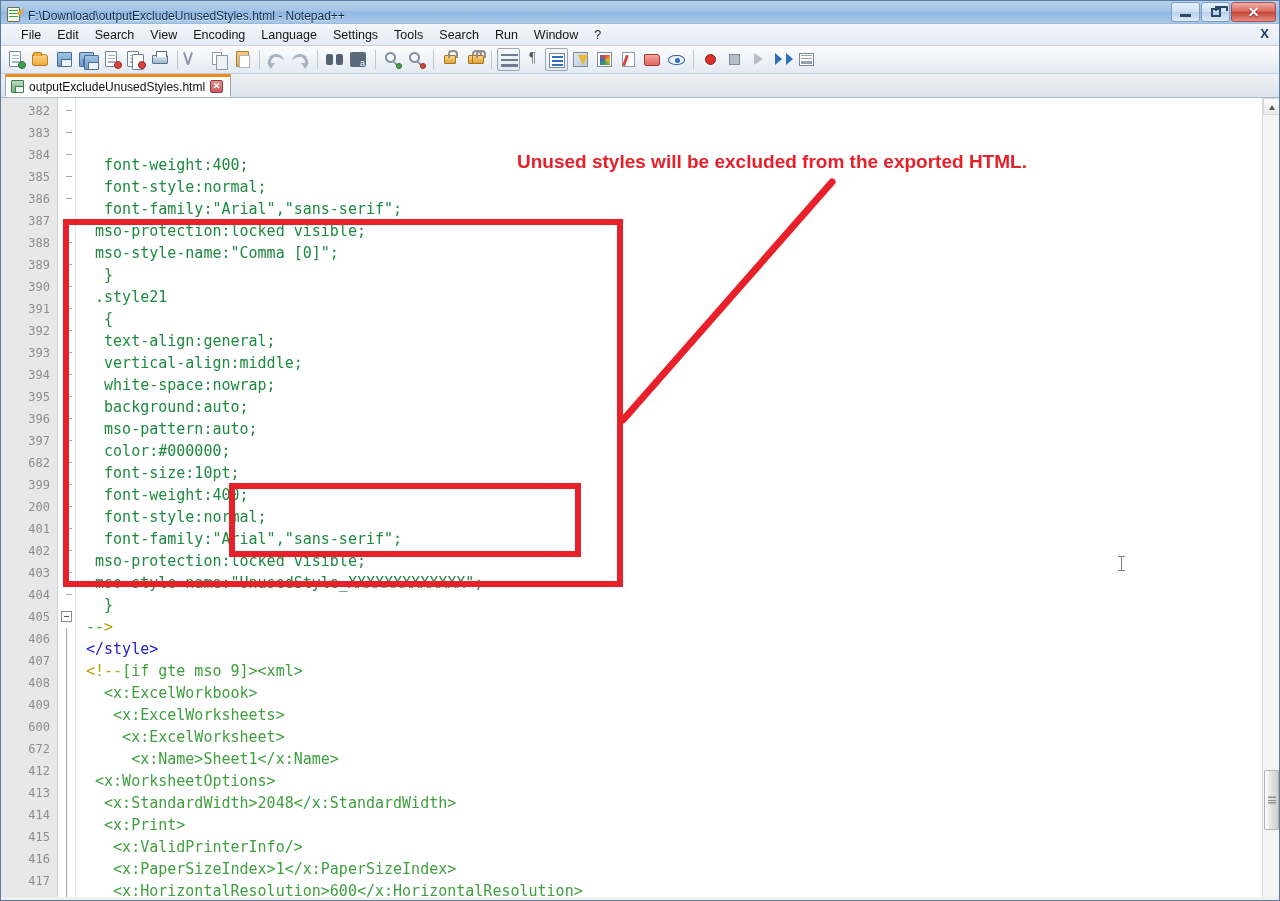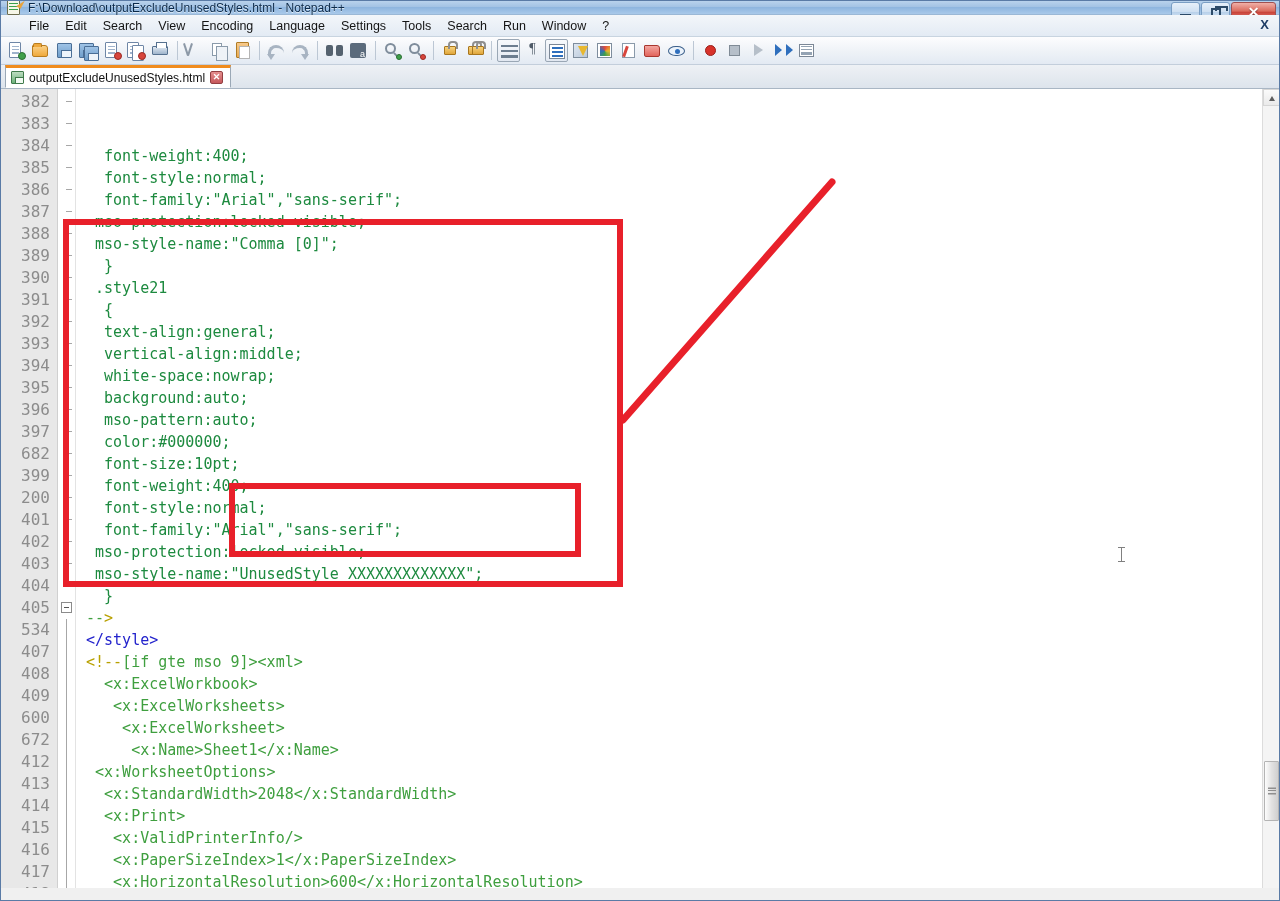--- a/index.html
+++ b/index.html
@@ -13,24 +13,24 @@
     position: relative;
     width: 1280px; height: 901px;
     border: 1px solid #5a7ba6;
     background: #f0f0f0;
     overflow: hidden;
   }
 
   
   .titlebar {
     position: relative;
-    height: 14px;
+    height: 23px;
     background: linear-gradient(to bottom, #b9d2ec 0%, #a3c3e4 45%, #8fb6df 50%, #a9c9ea 100%);
     border-bottom: 1px solid #9bb8d6;
-    display: flex; align-items: center;
+    display: flex; align-items: flex-end;
     padding-left: 5px;
   }
   .title-icon {
     width: 17px; height: 17px;
     margin-right: 5px;
     position: relative; flex: none;
   }
   .title-icon .pad {
     position: absolute; left: 1px; top: 1px;
     width: 13px; height: 15px;
@@ -93,21 +93,21 @@
     line-height: 1; text-shadow: 0 1px 1px rgba(0,0,0,.45);
     font-family: "Liberation Sans", sans-serif;
   }
 
   
   .menubar {
     height: 22px;
     background: linear-gradient(to bottom, #f3f6fa 0%, #e3ebf4 100%);
     border-bottom: 1px solid #c8d4e0;
     display: flex; align-items: center;
-    padding-left: 20px;
+    padding-left: 12px;
     position: relative;
   }
   .menuitem {
     font-size: 12.5px;
     color: #141414;
     padding: 2px 8px;
     white-space: nowrap;
     cursor: default;
   }
   .menubar .doc-close {
@@ -411,21 +411,21 @@
     height: calc(901px - 26px - 22px - 28px - 24px - 2px);
     background: #ffffff;
     overflow: hidden;
     display: flex;
   }
   .gutter {
     width: 57px; flex: none;
     background: #e8e8e8;
     border-right: 1px solid #d0d0d0;
     font-family: "DejaVu Sans Mono", monospace;
-    font-size: 16px;
+    font-size: 12px;
     color: #8c8c8c;
     text-align: right;
     padding-top: 2px;
   }
   .gutter .ln { height: 22px; line-height: 22px; padding-right: 7px; }
 
   .foldmargin {
     width: 18px; flex: none;
     background: #ffffff;
     position: relative;
@@ -705,21 +705,21 @@
         <div class="ln">396</div>
         <div class="ln">397</div>
         <div class="ln">682</div>
         <div class="ln">399</div>
         <div class="ln">200</div>
         <div class="ln">401</div>
         <div class="ln">402</div>
         <div class="ln">403</div>
         <div class="ln">404</div>
         <div class="ln">405</div>
-        <div class="ln">534</div>
+        <div class="ln">406</div>
         <div class="ln">407</div>
         <div class="ln">408</div>
         <div class="ln">409</div>
         <div class="ln">600</div>
         <div class="ln">672</div>
         <div class="ln">412</div>
         <div class="ln">413</div>
         <div class="ln">414</div>
         <div class="ln">415</div>
         <div class="ln">416</div>
@@ -845,20 +845,21 @@
 
     <div class="vscroll">
       <div class="arrow up"></div>
       <div class="thumb" style="top:672px; height:60px;">
         <div class="grip"></div>
       </div>
     </div>
   </div>
 
   <div class="overlay">
+    <div class="anno-text" style="left:516px; top:150px;">Unused styles will be excluded from the exported HTML.</div>
 
     <svg width="1280" height="901" style="position:absolute;left:0;top:0;">
       <line x1="831" y1="181" x2="622" y2="419" stroke="#e8202a" stroke-width="7" stroke-linecap="round"></line>
     </svg>
 
     <div class="anno-box" style="left:62px; top:218px; width:560px; height:368px;"></div>
 
     <div class="anno-box" style="left:228px; top:482px; width:352px; height:74px;"></div>
   </div>
 

